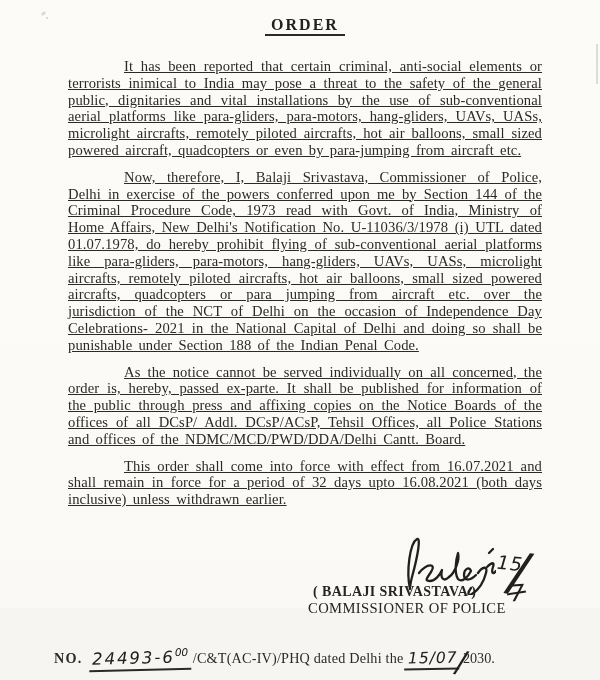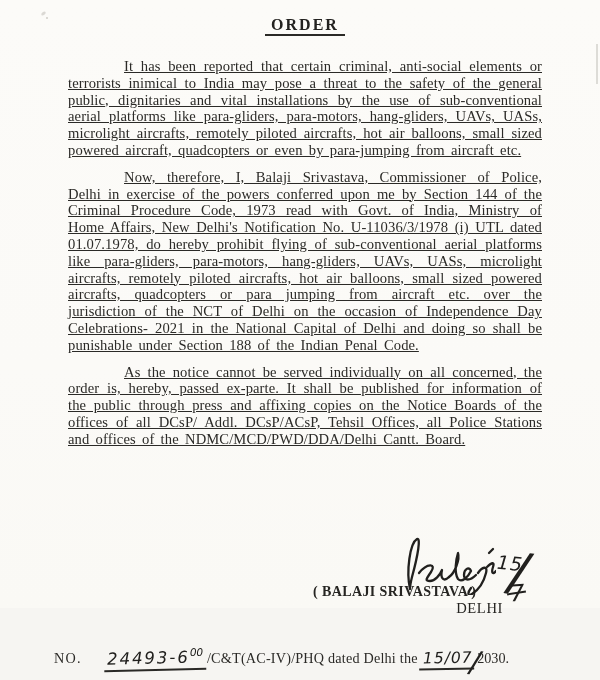--- a/index.html
+++ b/index.html
@@ -58,21 +58,21 @@
   
   .sign-block { position:absolute; left:308px; top:583px; width:204px;
     line-height:17px; color:#262522; z-index:1; }
   .sign-name { font-weight:bold; font-size:14px; letter-spacing:0.4px; padding-left:5px; }
   .sign-desig { font-size:14.6px; letter-spacing:0.4px; }
   .sign-place { font-size:14.6px; letter-spacing:0.6px; text-align:right; padding-right:9px; }
 
   
   .ref-line { position:absolute; left:54px; top:645px; white-space:nowrap;
     font-size:14.2px; color:#2b2a27; }
-  .ref-prefix { letter-spacing:1.2px; margin-right:22px; }
+  .ref-prefix { letter-spacing:1.2px; margin-right:7px;font-weight:bold; }
   .hw { font-family:"DejaVu Sans", sans-serif; font-style:italic; color:#21201e; }
   .hw-number { display:inline-block; font-size:16.5px; letter-spacing:2px;
     transform:rotate(-1.5deg); border-bottom:2px solid #2a2926; padding:0 3px 1px 3px; }
   .hw-number sup { font-size:10.5px; letter-spacing:0; }
   .ref-mid { margin:16px 0 0 1px; letter-spacing:0.2px; }
   .hw-date { display:inline-block; font-size:15.5px; letter-spacing:1px;
     transform:rotate(-1deg); border-bottom:2px solid #2a2926; padding:0 1px 1px 4px;
     margin-left:1px; }
   .hw-date-slash { display:inline-block; font-size:29px; vertical-align:-9px;
     margin:0 -3px 0 -3px; transform:rotate(5deg); }
@@ -87,20 +87,21 @@
   <div class="edge-line"></div>
 
   <div class="content">
     <div class="doc-title">
       <span class="title-text">ORDER</span>
     </div>
     <div class="doc-body">
       <p>It has been reported that certain criminal, anti-social elements or terrorists inimical to India may pose a threat to the safety of the general public, dignitaries and vital installations by the use of sub-conventional aerial platforms like para-gliders, para-motors, hang-gliders, UAVs, UASs, microlight aircrafts, remotely piloted aircrafts, hot air balloons, small sized powered aircraft, quadcopters or even by para-jumping from aircraft etc.</p>
       <p>Now, therefore, I, Balaji Srivastava, Commissioner of Police, Delhi in exercise of the powers conferred upon me by Section 144 of the Criminal Procedure Code, 1973 read with Govt. of India, Ministry of Home Affairs, New Delhi's Notification No. U-11036/3/1978 (i) UTL dated 01.07.1978, do hereby prohibit flying of sub-conventional aerial platforms like para-gliders, para-motors, hang-gliders, UAVs, UASs, microlight aircrafts, remotely piloted aircrafts, hot air balloons, small sized powered aircrafts, quadcopters or para jumping from aircraft etc. over the jurisdiction of the NCT of Delhi on the occasion of Independence Day Celebrations- 2021 in the National Capital of Delhi and doing so shall be punishable under Section 188 of the Indian Penal Code.</p>
       <p>As the notice cannot be served individually on all concerned, the order is, hereby, passed ex-parte. It shall be published for information of the public through press and affixing copies on the Notice Boards of the offices of all DCsP/ Addl. DCsP/ACsP, Tehsil Offices, all Police Stations and offices of the NDMC/MCD/PWD/DDA/Delhi Cantt. Board.</p>
+      <p>This order shall come into force with effect from 16.07.2021 and shall remain in force for a period of 32 days upto 16.08.2021 (both days inclusive) unless withdrawn earlier.</p>
     </div>
   </div>
 
   <svg class="sig-scrawl" viewBox="0 0 102 62">
     <path d="M16,56 C12,38 16,10 23,6 C27,4 24,22 18,44 C17,48 16,53 16,56"></path>
     <path d="M25,40 C33,30 43,30 37,39 C33,45 30,48 36,48 C41,48 46,42 48,37 C46,46 50,49 55,44"></path>
     <path d="M55,44 C61,40 66,26 64,20 C62,26 60,40 64,46 C68,50 74,44 77,38 C75,33 70,36 70,42 C70,48 76,48 82,42"></path>
     <path d="M84,40 C88,34 94,32 92,40 C90,48 86,56 78,61 C74,64 73,60 77,55"></path>
     <path d="M93,34 C97,30 101,28 99,34 C97,40 99,42 102,38"></path>
     <path d="M95,20 L99,16"></path>
@@ -109,20 +110,20 @@
 
   <div class="sig-date">
     <span class="sig-day">15</span>
     <span class="sig-slash">/</span>
     <span class="sig-month">7</span>
     <span class="sig-month-bar"></span>
   </div>
 
   <div class="sign-block">
     <div class="sign-name">( BALAJI SRIVASTAVA )</div>
-    <div class="sign-place">DELHI</div>
+    <div class="sign-desig">COMMISSIONER OF POLICE</div>
   </div>
 
   <div class="ref-line">
     <span class="ref-prefix">NO.</span><span class="hw hw-number"><span>24493-6</span><sup>00</sup></span><span class="ref-mid">/C&amp;T(AC-IV)/PHQ dated Delhi the</span><span class="hw hw-date">15/07</span><span class="hw hw-date-slash">/</span><span>2030.</span>
   </div>
 
 </div>
 
 </body></html>

